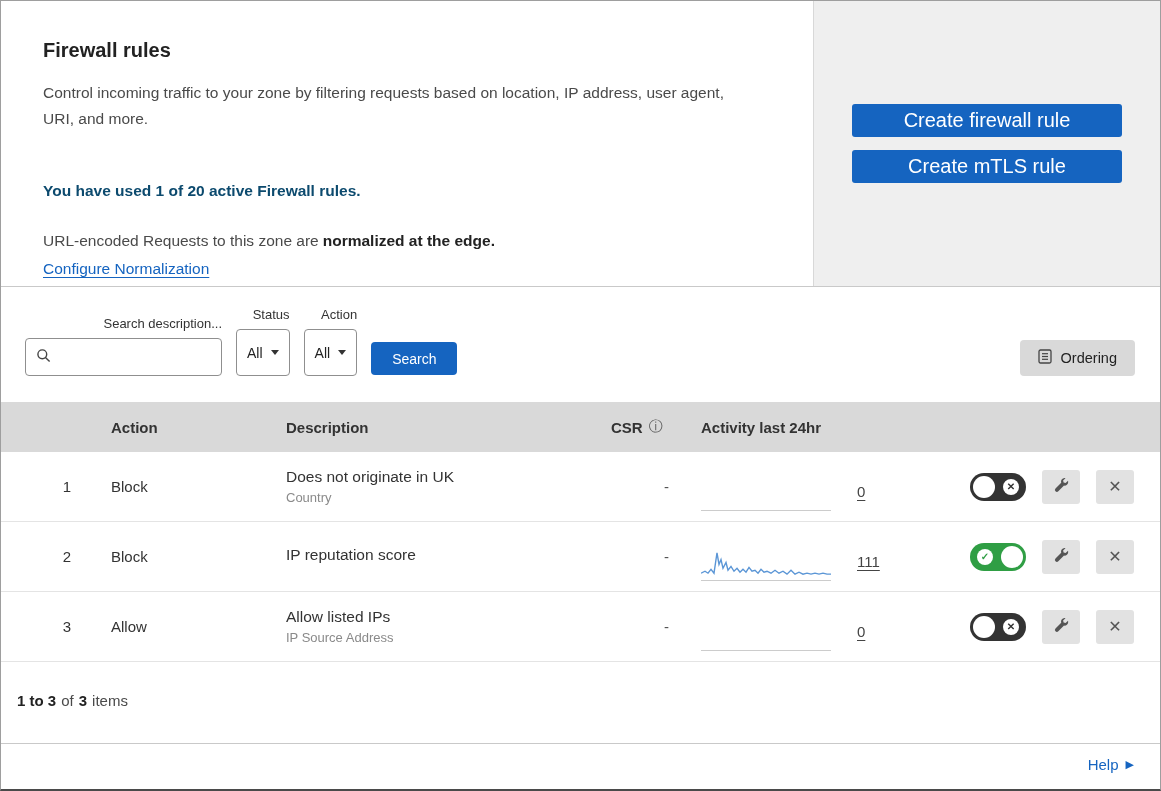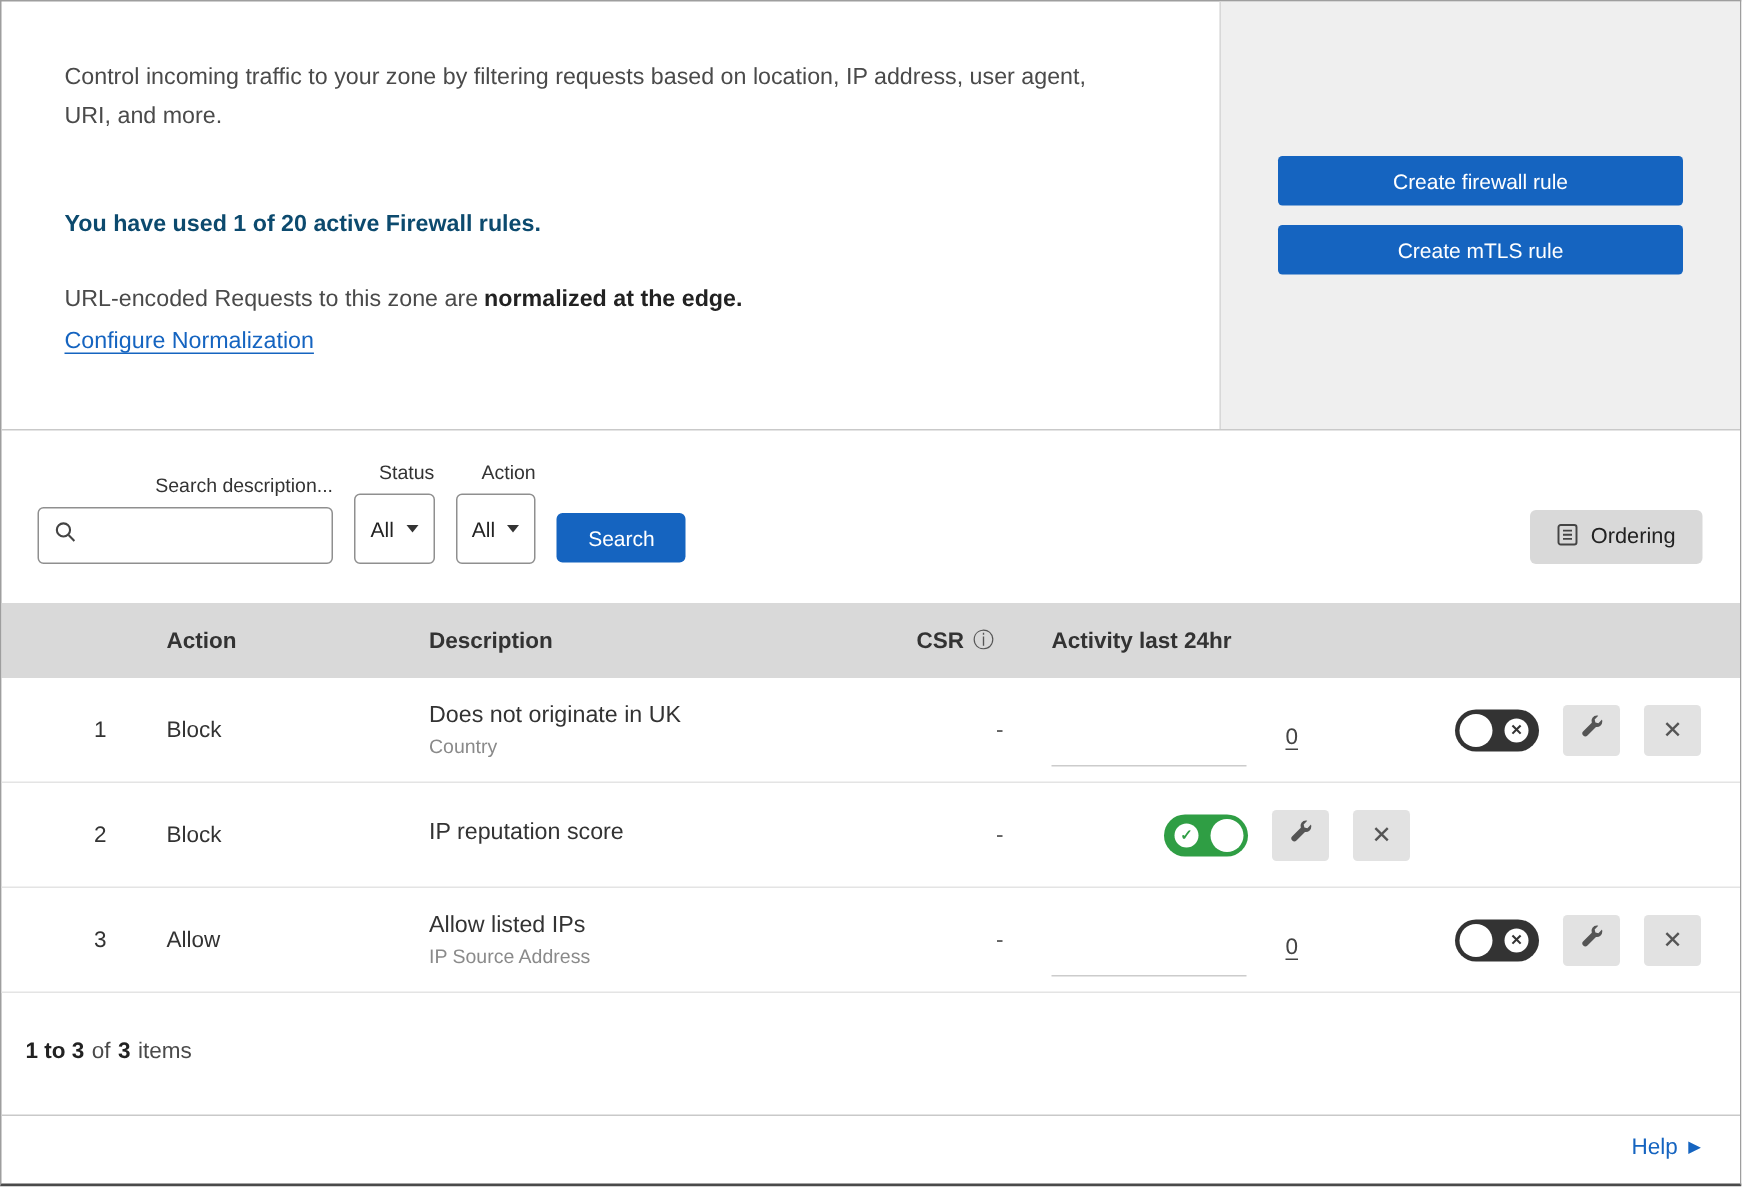--- a/index.html
+++ b/index.html
@@ -12,21 +12,21 @@
   .intro { flex: 1; padding: 38px 40px 0 42px; }
   .intro h1 { font-size: 20px; font-weight: bold; color: #222; margin-bottom: 18px; }
   .desc { font-size: 15.5px; line-height: 1.65; color: #4a4a4a; max-width: 700px; margin-bottom: 51px; }
   .usage { font-size: 15.5px; font-weight: bold; color: #0c4a6e; margin-bottom: 32px; }
   .norm { font-size: 15.5px; color: #4a4a4a; margin-bottom: 10px; }
   .norm strong { color: #222; margin-left: 4px; }
   .cfg-link { color: #1564c0; font-size: 15.5px; text-decoration: underline; text-underline-offset: 3px; cursor: pointer; }
   .actions-panel { width: 347px; background: #efefef; border-left: 1px solid #d8d8d8;
                    padding-top: 103px; display: flex; flex-direction: column; align-items: center; gap: 13px; }
   .blue-btn { width: 270px; height: 33px; background: #1564c0; color: #fff; border: none; border-radius: 3px;
-              font-family: inherit; font-size: 14px; cursor: pointer; }
+              font-family: inherit; font-size: 20px; cursor: pointer; }
 
   
   .filters { display: flex; align-items: flex-end; gap: 14px; padding: 20px 25px 26px 24px; flex: none; }
   .fgroup { display: flex; flex-direction: column; gap: 7px; align-items: flex-end; }
   .flabel { font-size: 13px; color: #333; }
   .search-box { width: 197px; height: 38px; border: 1px solid #8f8f8f; border-radius: 4px; background: #fff;
                 display: flex; align-items: center; padding: 0 10px; gap: 7px; }
   .search-box input { border: none; outline: none; flex: 1; font-size: 14px; font-family: inherit; min-width: 0; background: transparent; }
   .select { height: 47px; border: 1px solid #8f8f8f; border-radius: 4px; background: #fff; display: flex;
             align-items: center; gap: 8px; padding: 0 10px; font-size: 14px; color: #222; cursor: pointer; }
@@ -79,20 +79,21 @@
           text-decoration: none; }
   .help-arrow { font-size: 11px; }
 </style>
 </head>
 <body>
 
 <div class="page">
 
   <div class="top">
     <div class="intro">
+      <h1>Firewall rules</h1>
       <p class="desc">Control incoming traffic to your zone by filtering requests based on location, IP address, user agent, URI, and more.</p>
       <p class="usage">You have used 1 of 20 active Firewall rules.</p>
       <p class="norm"><span>URL-encoded Requests to this zone are</span><strong>normalized at the edge.</strong></p>
       <a class="cfg-link">Configure Normalization</a>
     </div>
     <div class="actions-panel">
       <button class="blue-btn">Create firewall rule</button>
       <button class="blue-btn">Create mTLS rule</button>
     </div>
   </div>
@@ -185,20 +186,28 @@
     </div>
   </div>
 
   <div class="row grid-cols">
     <div class="num">2</div>
     <div class="cell action-cell">Block</div>
     <div class="cell">
       <div class="desc-main">IP reputation score</div>
     </div>
     <div class="csr-cell">-</div>
+    <div class="cell activity-cell">
+      <div class="spark">
+        <svg viewBox="0 0 130 36" preserveAspectRatio="none">
+            <polyline fill="none" stroke="#5b96d6" stroke-width="1.4" points="0,29 4,27 7,29 10,25 13,29 16,8 18,20 20,15 22,24 25,18 27,26 30,22 33,27 36,24 39,28 42,25 45,28 48,23 51,27 54,26 57,29 60,25 63,28 66,27 70,29 74,26 78,29 82,27 86,30 90,26 94,30 98,28 102,30 106,29 110,30 114,29 118,30 122,29 126,30 130,30"></polyline>
+          </svg>
+      </div>
+      <span class="count">111</span>
+    </div>
     <div class="controls">
       <div class="toggle on">
         <span class="knob"></span>
         <span class="state-icon icon-on">✓</span>
 
       </div>
       <button class="icon-btn">
         <span>
           <svg width="16" height="16" viewBox="0 0 16 16">
               <path d="M11.6 1a3.6 3.6 0 0 0-3.4 4.8L2.5 11.5a1.95 1.95 0 1 0 2.8 2.8l5.7-5.7A3.6 3.6 0 0 0 15.2 5c0-.4-.1-.9-.2-1.3l-2.4 2.4-2-.5-.5-2 2.4-2.4c-.4-.1-.8-.2-1.3-.2z" fill="#555"></path>

